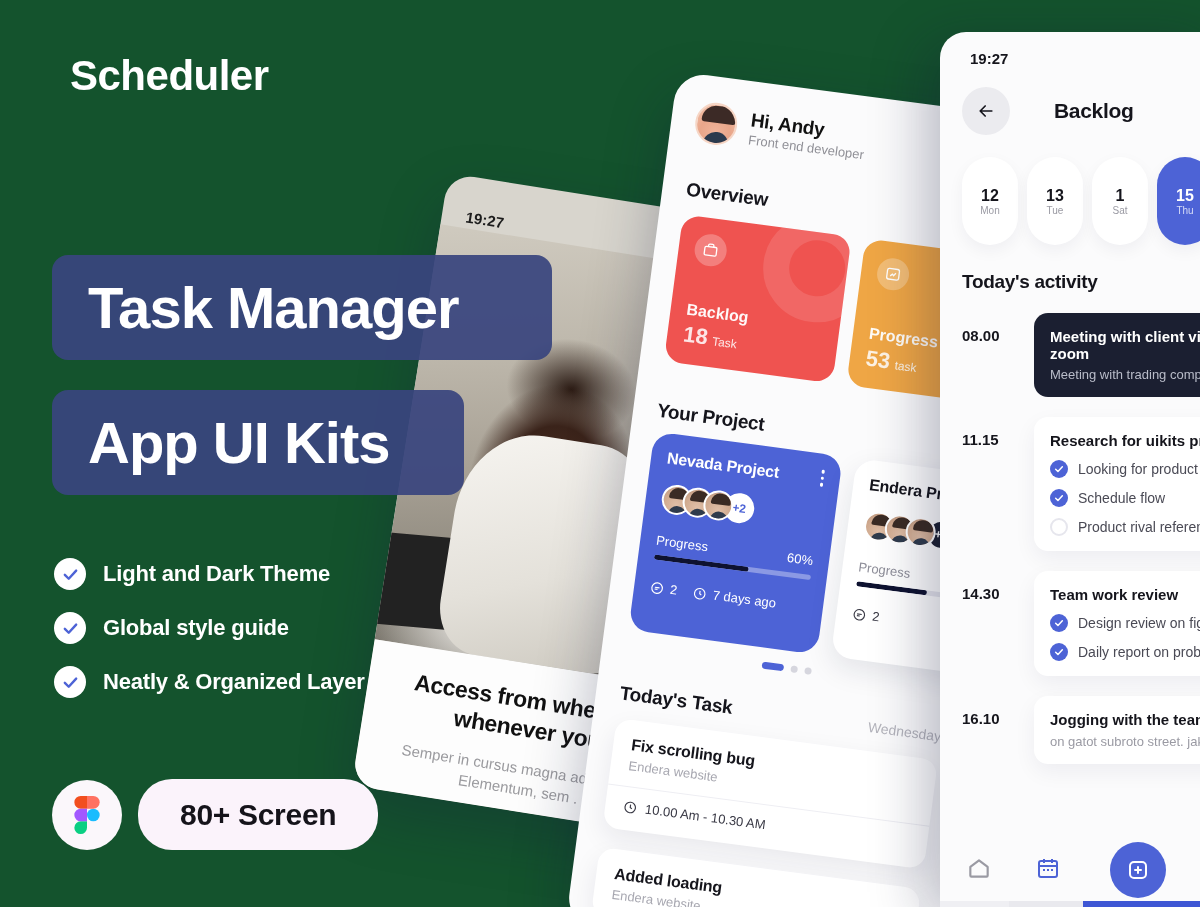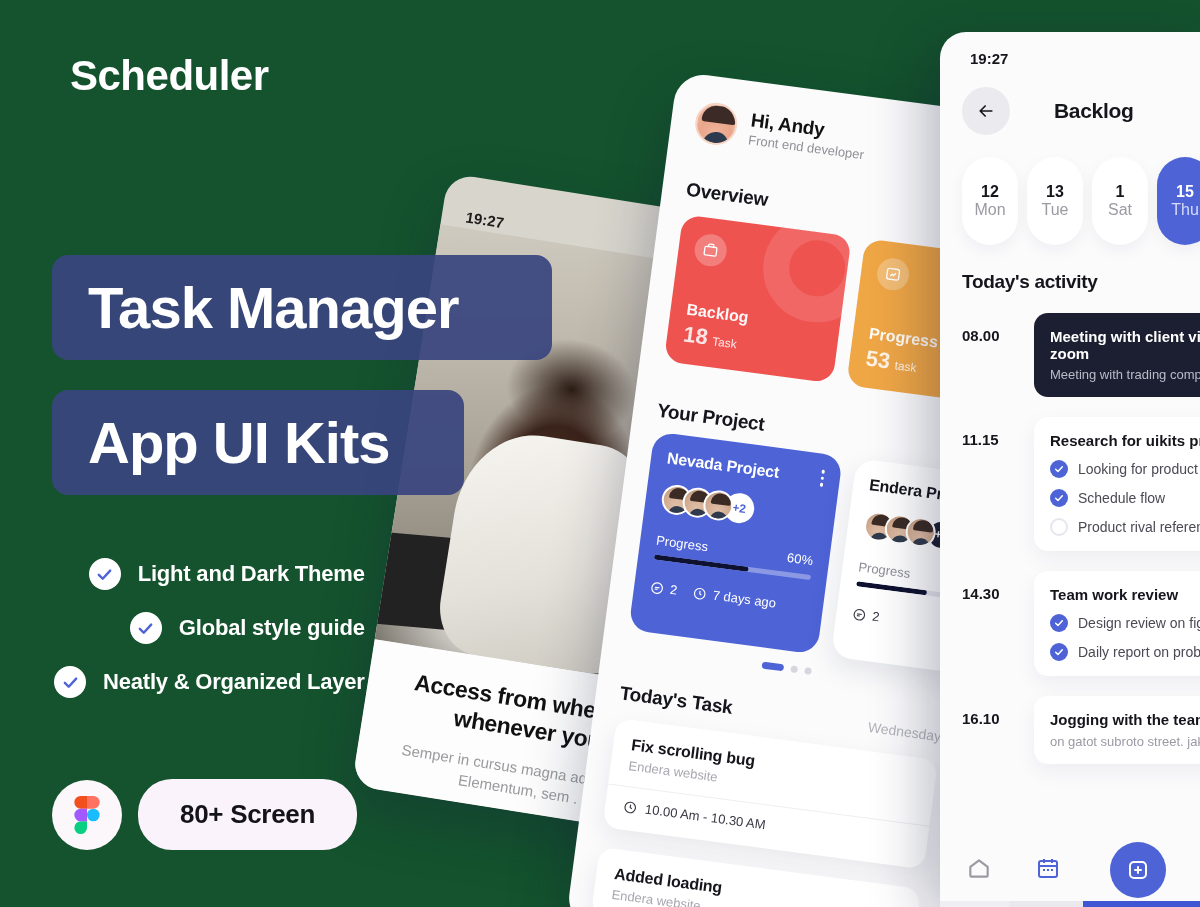--- a/index.html
+++ b/index.html
@@ -21,39 +21,39 @@
     background: rgba(57,69,126,0.93);
     border-radius: 16px;
     display: flex; align-items: center;
     color: #fff; font-weight: bold; letter-spacing: -1px;
     padding: 0 36px;
   }
   #badge-task { left: 52px; top: 255px; width: 500px; height: 105px; font-size: 58px; z-index: 30;}
   #badge-kits { left: 52px; top: 390px; width: 412px; height: 105px; font-size: 58px; z-index: 30;}
 
   .feature-list { position: absolute; left: 54px; top: 558px; z-index: 25;}
-  .feature-row { display: flex; align-items: center; margin-bottom: 22px; justify-content: flex-end; }
+  .feature-row { display: flex; align-items: center; margin-bottom: 22px; }
   .check-circle {
     width: 32px; height: 32px; border-radius: 50%;
     background: #ffffff; display: flex; align-items: center; justify-content: center;
     margin-right: 17px; flex: none;
   }
   .check-circle svg { width: 17px; height: 17px; }
   .feature-label { color: #ffffff; font-size: 22px; font-weight: bold; letter-spacing: -0.2px; }
 
   .bottom-row { position: absolute; left: 52px; top: 779px; display: flex; align-items: center; z-index: 25;}
   .figma-badge {
     width: 70px; height: 70px; border-radius: 50%;
     background: #FBF7FB; display: flex; align-items: center; justify-content: center;
     margin-right: 16px; flex: none;
   }
   .screen-pill {
     height: 71px; border-radius: 34px; background: #FBF3FB;
     display: flex; align-items: center; justify-content: center;
-    padding: 0 42px; font-size: 26px; font-weight: bold; color: #15131a;
+    padding: 0 42px; font-size: 30px; font-weight: bold; color: #15131a;
     letter-spacing: -0.3px;
   }
 
   
   .photo-card {
     position: absolute; left: 398px; top: 195px; width: 330px; height: 620px;
     border-radius: 26px; overflow: hidden;
     transform: rotate(9deg);
     box-shadow: 0 22px 55px rgba(20,25,60,0.26);
     background: #d8d5cd;
@@ -158,21 +158,21 @@
     padding: 18px 22px 0 22px;
   }
   .r-status { font-size:15px; font-weight:bold; color:#15151c; margin-left:8px;}
   .r-head { display:flex; align-items:center; margin-top:20px;}
   .back-btn { width:48px; height:48px; border-radius:50%; background:#ebebef; display:flex; align-items:center; justify-content:center; flex:none;}
   .r-title { font-size:21px; font-weight:bold; color:#15151c; margin-left:44px; letter-spacing:-0.3px;}
   .dates { display:flex; gap:9px; margin-top:22px;}
   .date-pill { width:56px; height:88px; border-radius:28px; background:#fff; display:flex; flex-direction:column;
                align-items:center; justify-content:center; flex:none; box-shadow: 0 6px 16px rgba(20,25,60,0.05);}
   .date-pill .n { font-size:16px; font-weight:bold; color:#15151c;}
-  .date-pill .d { font-size:16px; color:#9a9aa3; }
+  .date-pill .d { font-size:10px; color:#9a9aa3; }
   .date-pill.sel { background:#4D63D6;}
   .date-pill.sel .n { color:#fff;}
   .date-pill.sel .d { color:#d6dbf7;}
   .act-title { font-size:19px; font-weight:bold; color:#15151c; margin-top:26px; letter-spacing:-0.3px;}
   .act-row { display:flex; margin-top:20px; align-items:flex-start;}
   .act-time { width:72px; flex:none; font-size:15px; font-weight:bold; color:#15151c; padding-top:14px;}
   .act-card { flex:1; border-radius:14px; padding:15px 16px;}
   .act-dark { background:#1B1F31; color:#fff;}
   .act-dark .h { font-size:15px; font-weight:bold;}
   .act-dark .p { font-size:13px; color:#b9bcc9; margin-top:5px; white-space:nowrap;}

